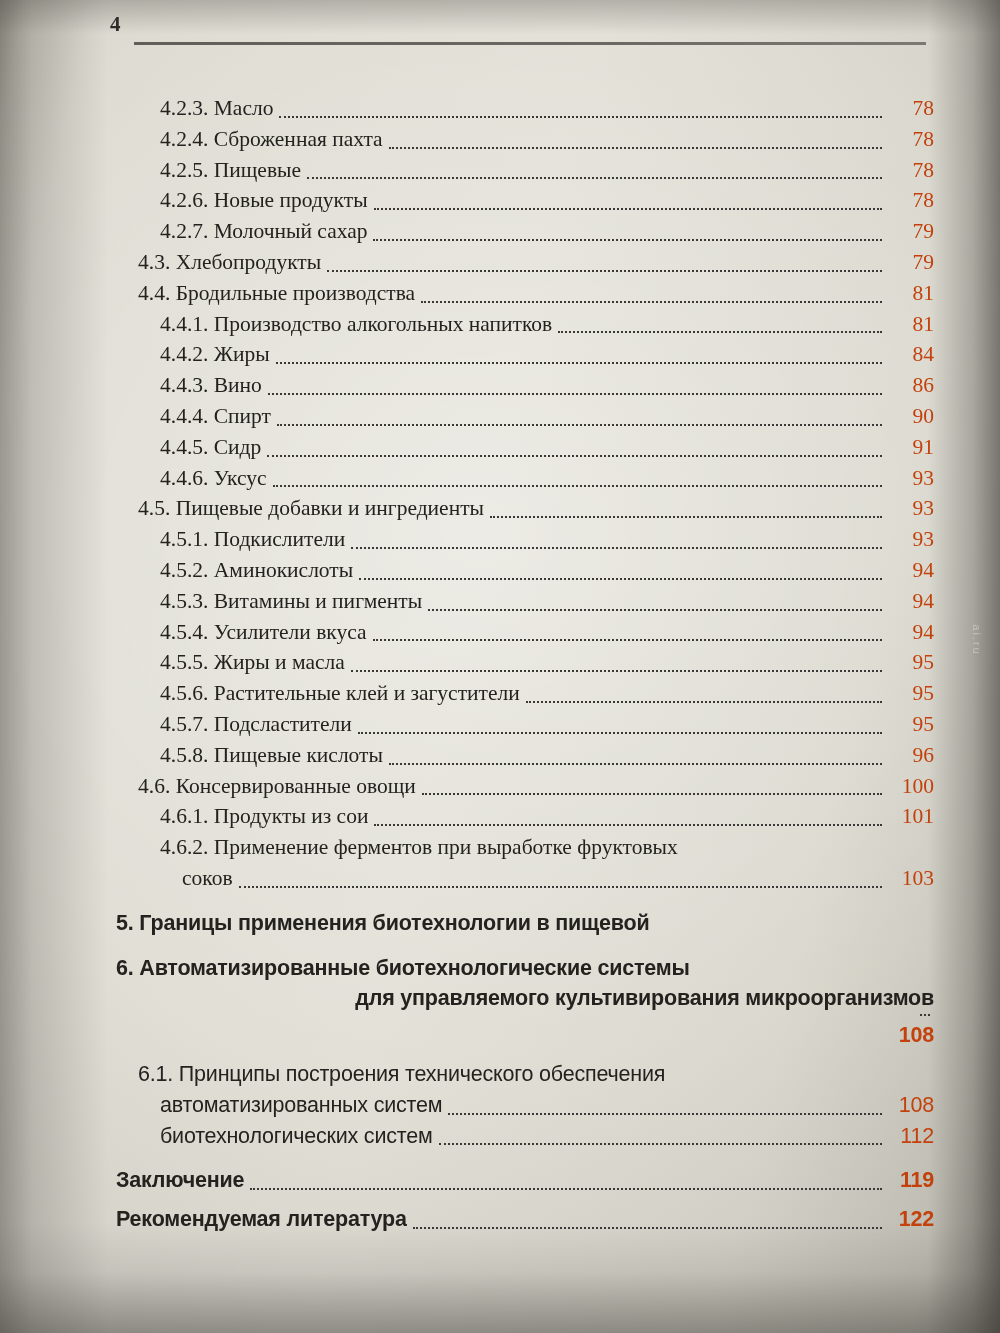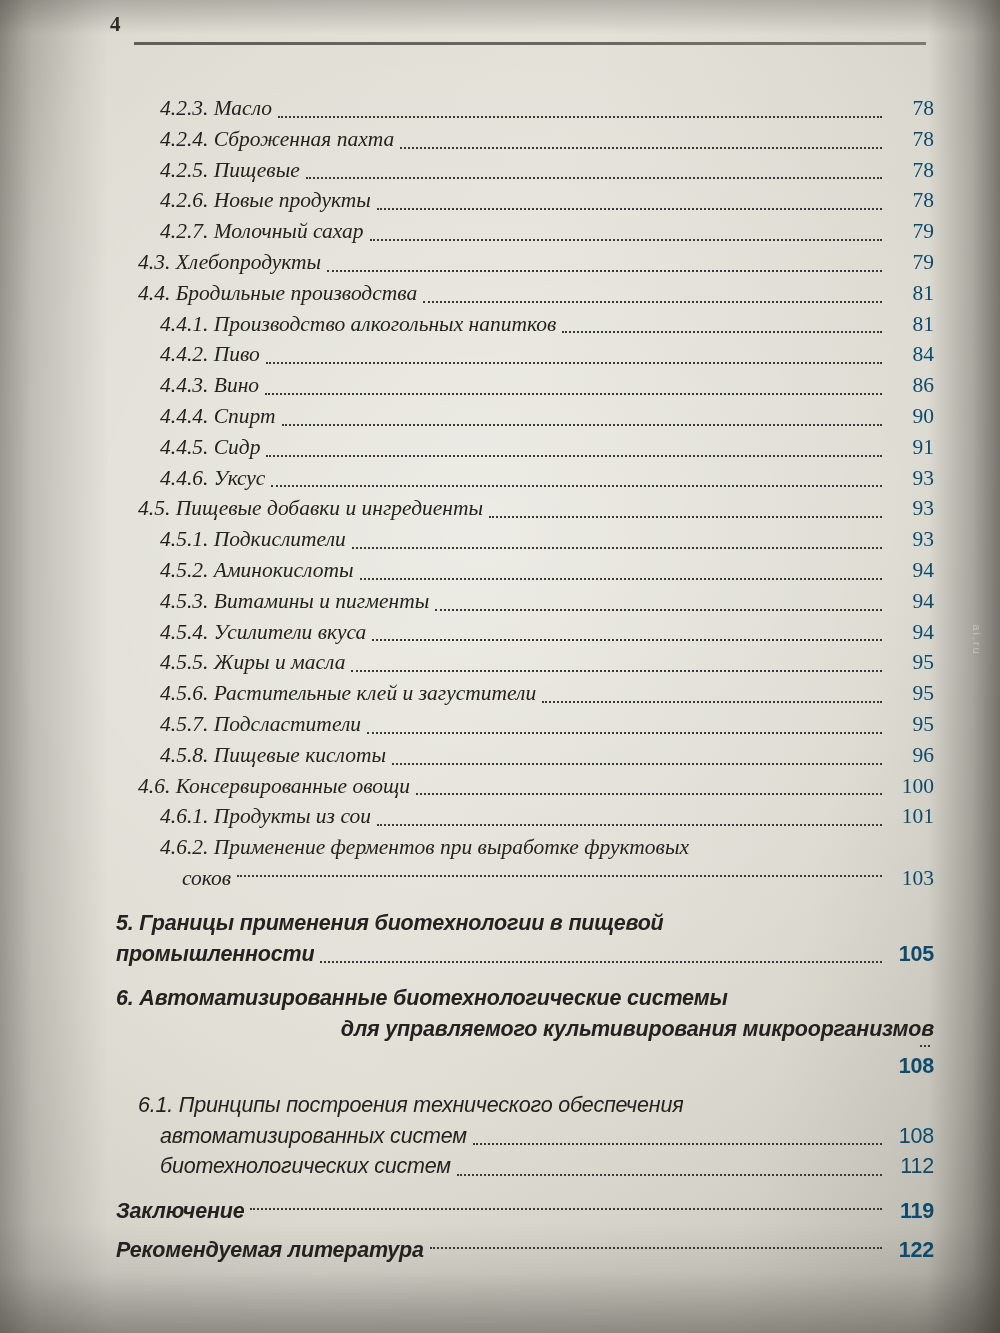--- a/index.html
+++ b/index.html
@@ -86,37 +86,36 @@
     font-size: 21.5px;
     line-height: 1.34;
     color: #23221f;
     margin-bottom: 2px;
     white-space: nowrap;
   }
   .row .txt {
     flex: 0 1 auto;
     overflow: hidden;
     text-overflow: clip;
-    font-style: italic;
   }
   .row .dots {
     flex: 1 1 auto;
     margin: 0 4px 5px 6px;
     border-bottom: 2.5px dotted #3a3834;
     min-width: 10px;
     height: 1px;
   }
   .row .pg {
     flex: 0 0 auto;
     width: 48px;
     text-align: right;
-    color: #0c4a6e;
+    color: #c2410c;
   }
   .row.nodots .dots { border-bottom: none; }
-  .lvl1 { padding-left: 8px; align-items: center; }
+  .lvl1 { padding-left: 8px; }
   .lvl2 { padding-left: 30px; }
   .lvl3 { padding-left: 52px; }
   .bold { font-weight: bold; }
   .bold .pg { font-weight: bold; }
   .gap-sm { height: 8px; }
   .gap-md { height: 14px; }
   .sans { font-family: "Liberation Sans", sans-serif; letter-spacing: -0.2px; }
   .watermark {
     position: absolute;
     right: 8px;
@@ -181,21 +180,21 @@
           <span class="txt">4.4. Бродильные производства</span>
           <span class="dots"></span>
           <span class="pg">81</span>
         </div>
         <div class="row lvl3">
           <span class="txt">4.4.1. Производство алкогольных напитков</span>
           <span class="dots"></span>
           <span class="pg">81</span>
         </div>
         <div class="row lvl3">
-          <span class="txt">4.4.2. Пиво</span>
+          <span class="txt">4.4.2. Жиры</span>
           <span class="dots"></span>
           <span class="pg">84</span>
         </div>
         <div class="row lvl3">
           <span class="txt">4.4.3. Вино</span>
           <span class="dots"></span>
           <span class="pg">86</span>
         </div>
         <div class="row lvl3">
           <span class="txt">4.4.4. Спирт</span>
@@ -265,36 +264,31 @@
         <div class="row lvl3">
           <span class="txt">4.6.1. Продукты из сои</span>
           <span class="dots"></span>
           <span class="pg">101</span>
         </div>
         <div class="row lvl3 nodots">
           <span class="txt">4.6.2. Применение ферментов при выработке фруктовых</span>
           <span class="dots"></span>
           <span class="pg"></span>
         </div>
-        <div class="row lvl3" style="padding-left: 74px; align-items: center;">
+        <div class="row lvl3" style="padding-left: 74px;">
           <span class="txt">соков</span>
           <span class="dots"></span>
           <span class="pg">103</span>
         </div>
         <div class="gap-md"></div>
         <div class="row lvl1 bold nodots sans">
           <span class="txt">5. Границы применения биотехнологии  в пищевой</span>
           <span class="dots"></span>
           <span class="pg"></span>
         </div>
-        <div class="row lvl0 bold sans" style="padding-left: 8px;">
-          <span class="txt">промышленности</span>
-          <span class="dots"></span>
-          <span class="pg">105</span>
-        </div>
         <div class="gap-md"></div>
         <div class="row lvl1 bold nodots sans">
           <span class="txt">6. Автоматизированные биотехнологические системы</span>
           <span class="dots"></span>
           <span class="pg"></span>
         </div>
         <div class="row lvl0 bold sans" style="padding-left: 8px; flex-direction: column;">
           <span class="txt">для управляемого культивирования  микроорганизмов</span>
           <span class="dots"></span>
           <span class="pg">108</span>

